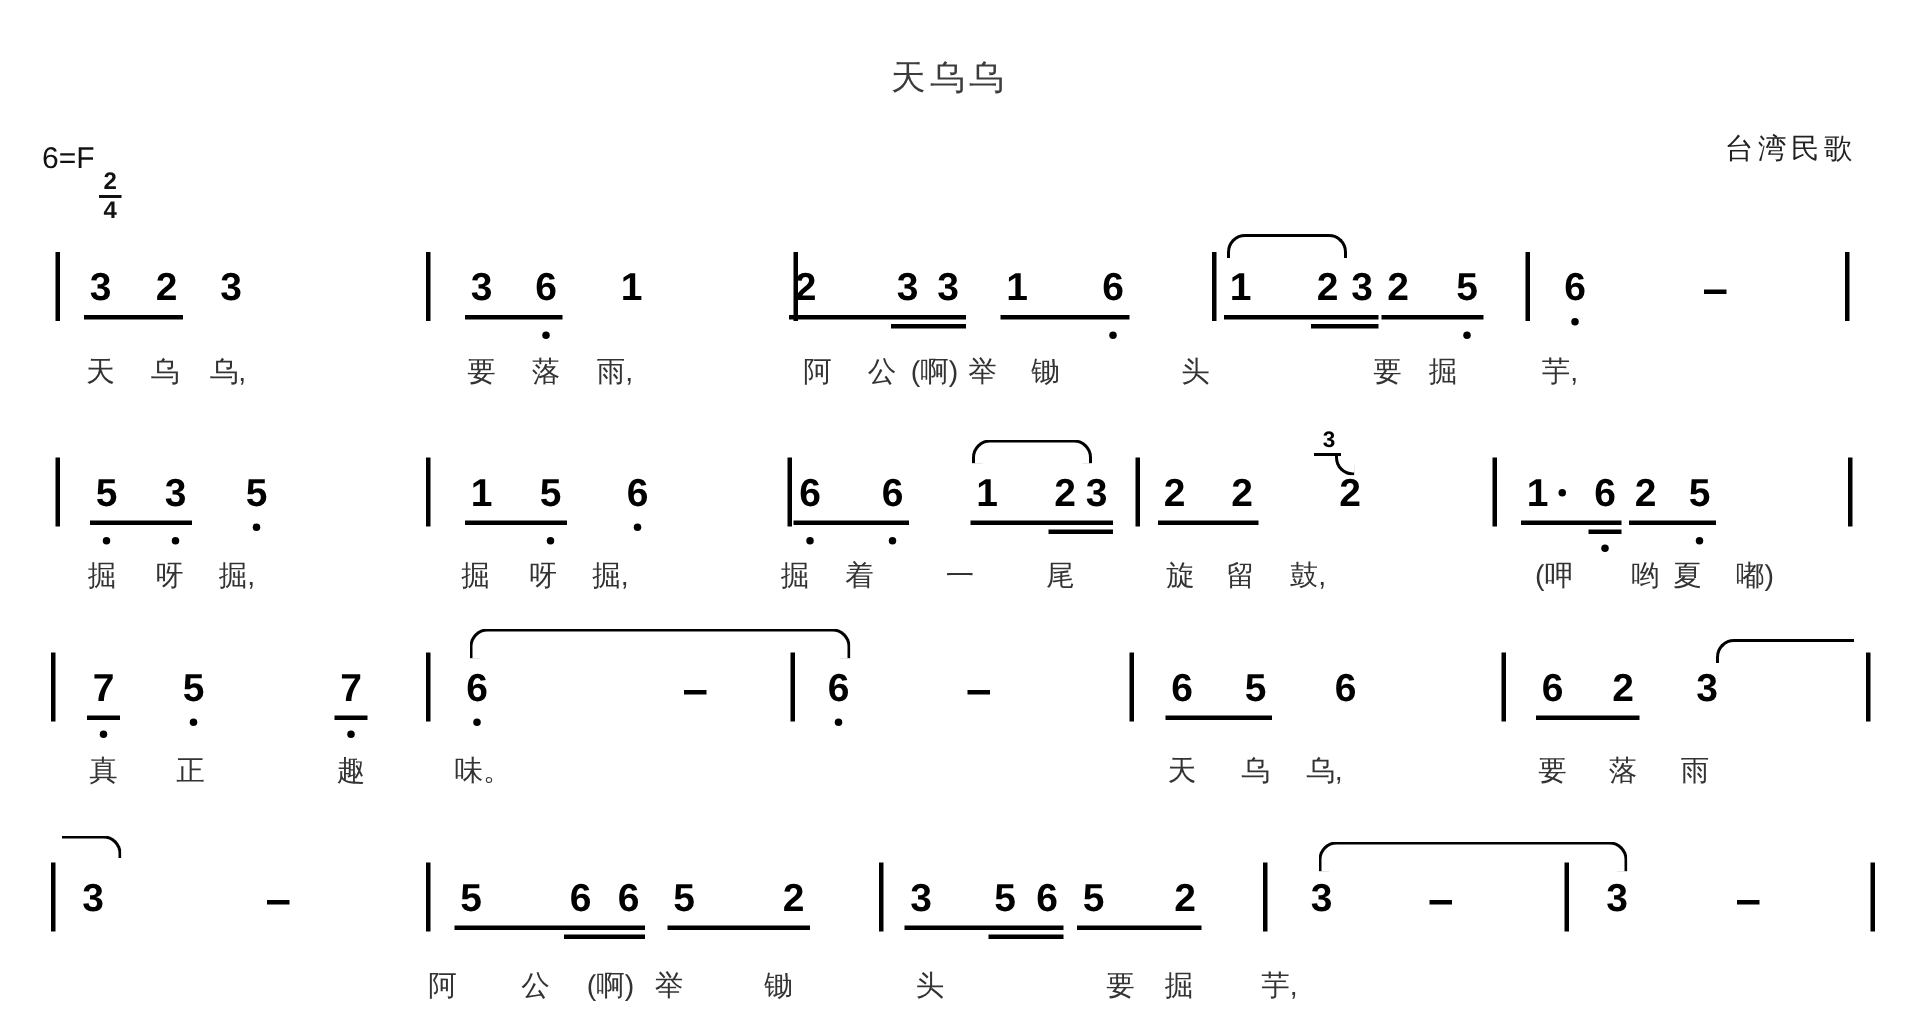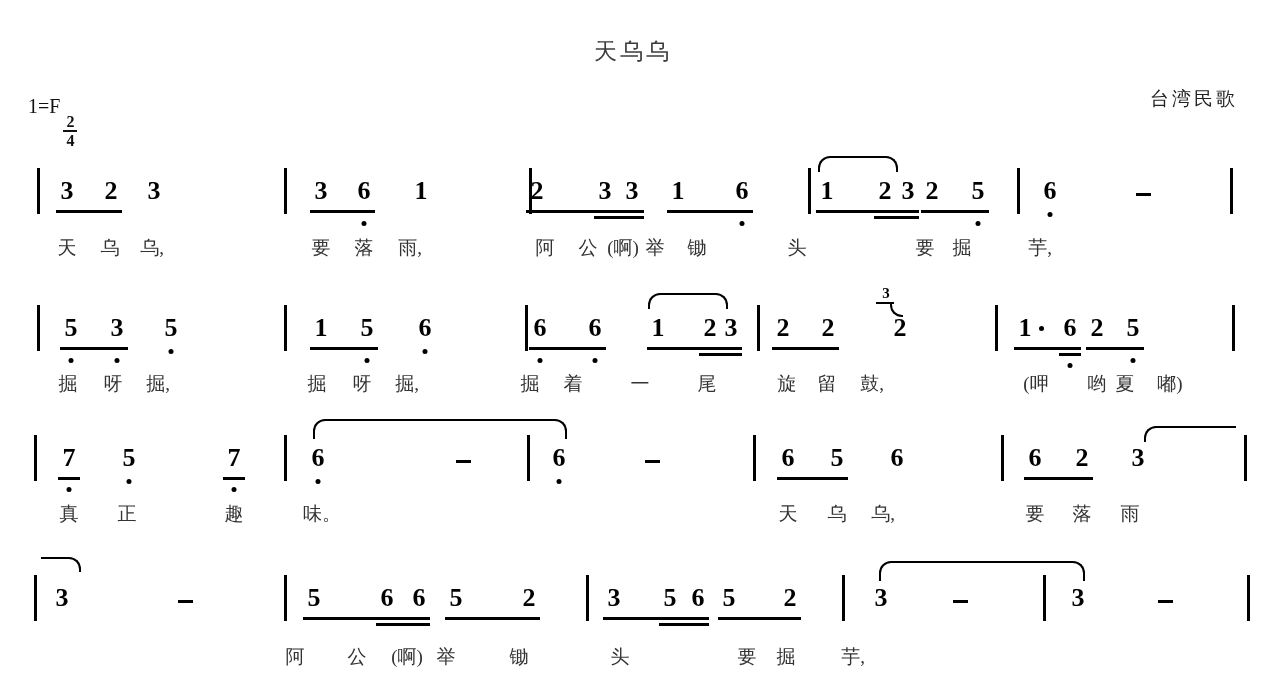--- a/index.html
+++ b/index.html
@@ -1,17 +1,17 @@
 <!DOCTYPE html>
 <html><head>
 <meta charset="utf-8">
 <style>
   html,body{margin:0;padding:0;background:#ffffff;}
   #canvas{position:relative;width:1281px;height:686px;background:#fff;overflow:hidden;
-          font-family:Liberation Serif, serif;}
+          font-family:Liberation Sans, sans-serif;}
   .abs{position:absolute;}
   .title{font-size:23px;color:#3c3c3c;letter-spacing:3px;transform:translateX(-50%);white-space:nowrap;}
   .credit{font-size:19px;color:#222;letter-spacing:3px;white-space:nowrap;}
   .keysig{font-size:20px;color:#111;white-space:nowrap;}
   .ts{display:inline-flex;flex-direction:column;align-items:center;vertical-align:-14px;margin-left:3px;}
   .ts span{font-weight:bold;font-size:16px;line-height:17px;color:#111;}
   .ts .ts-top{border-bottom:2px solid #111;padding:0 3px;}
   .note{font-weight:bold;font-size:26px;line-height:26px;color:#000;transform:translateX(-50%);white-space:nowrap;}
   .grace{font-weight:bold;font-size:15px;line-height:15px;color:#000;transform:translateX(-50%);}
   .barline{width:3px;height:46px;background:#000;}
@@ -24,21 +24,21 @@
   .hook{border-left:2px solid #000;border-bottom:2px solid #000;border-bottom-left-radius:12px;}
   .lyric{font-size:19px;color:#333;transform:translateX(-50%);white-space:nowrap;}
 </style>
 </head>
 <body>
 
 <div id="canvas">
   <div class="abs title" style="left:633px;top:36px;">天乌乌</div>
   <div class="abs credit" style="left:1150px;top:86px;">台湾民歌</div>
   <div class="abs keysig" style="left:28px;top:95px;">
-    <span>1=F</span><span class="ts">
+    <span>6=F</span><span class="ts">
         <span class="ts-top">2</span>
         <span>4</span>
       </span>
   </div>
   <div>
       <div class="abs barline" style="left: 37px; top: 168px;"></div>
       <div class="abs barline" style="left: 284px; top: 168px;"></div>
       <div class="abs barline" style="left: 529px; top: 168px;"></div>
       <div class="abs barline" style="left: 808px; top: 168px;"></div>
       <div class="abs barline" style="left: 1017px; top: 168px;"></div>

